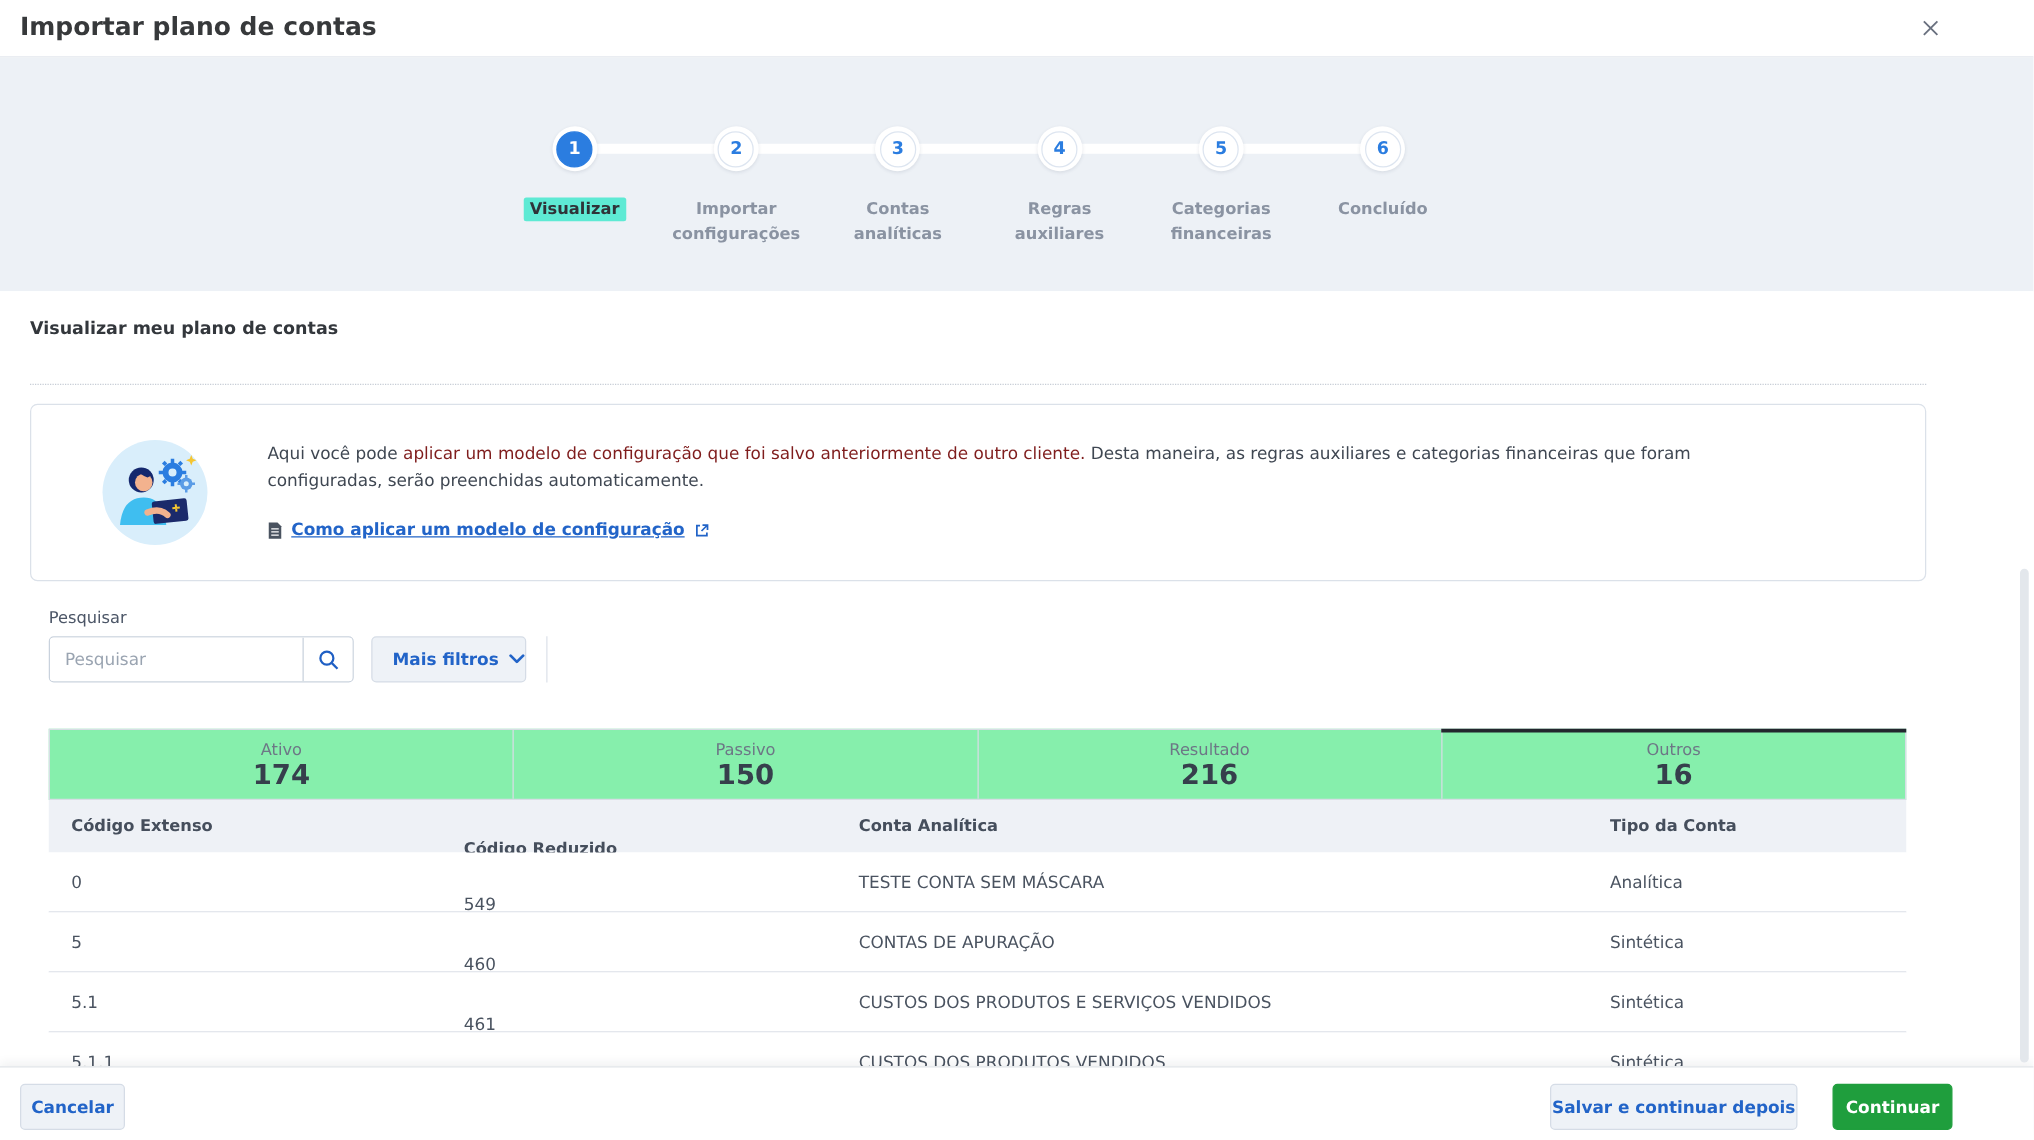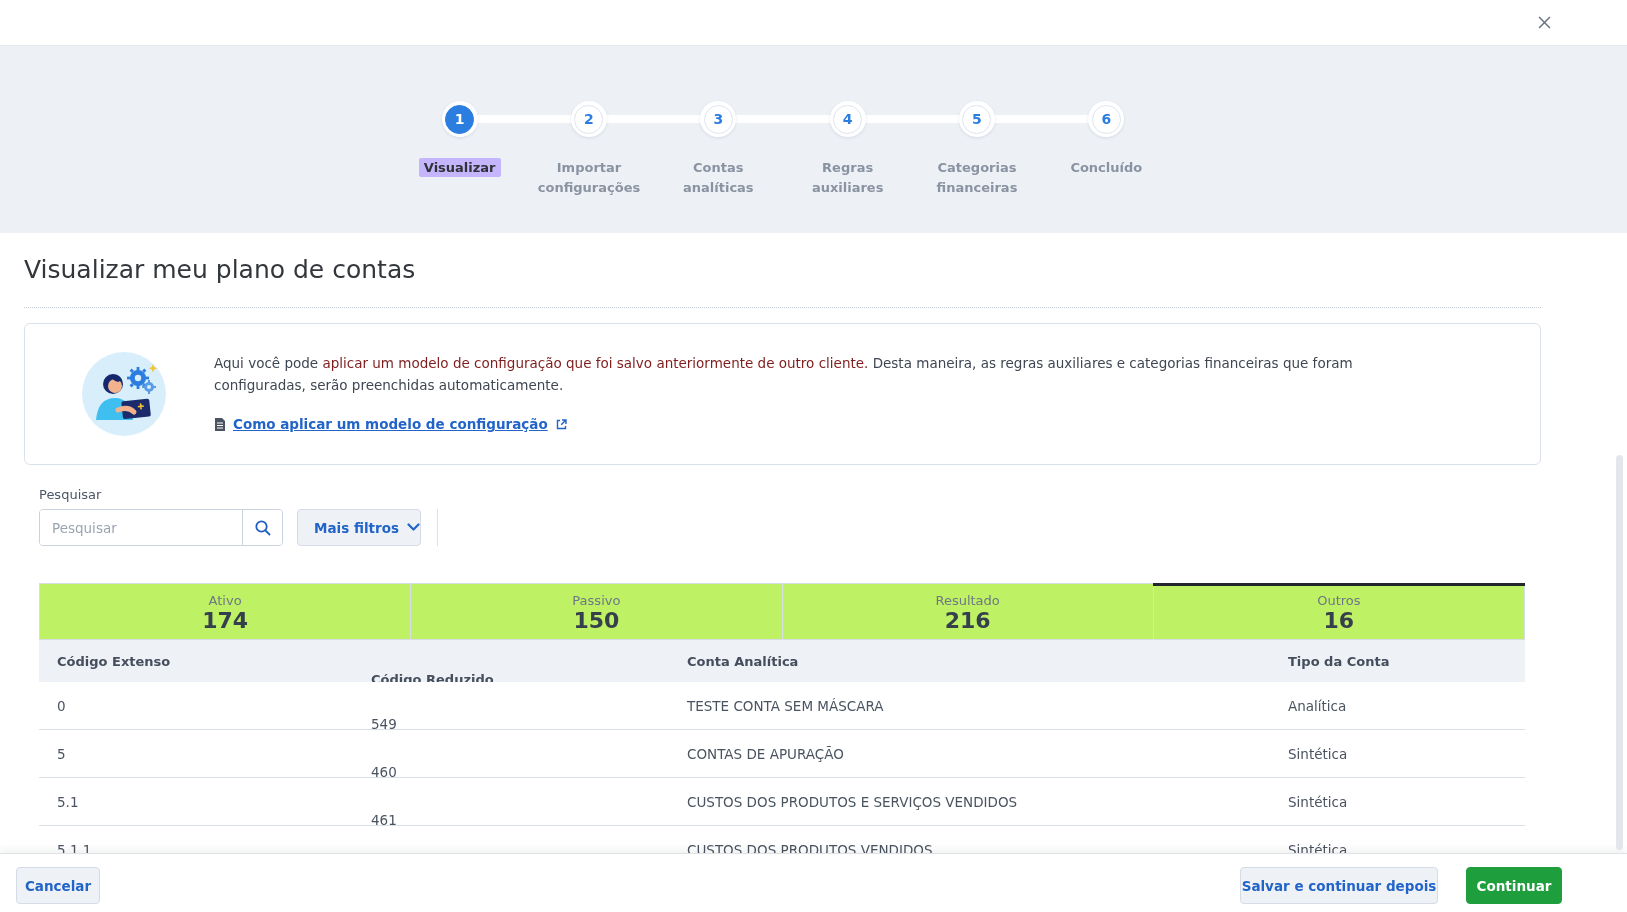--- a/index.html
+++ b/index.html
@@ -26,25 +26,25 @@
   .ring { width:36px; height:36px; border-radius:50%; background:#ffffff; display:flex;
           align-items:center; justify-content:center; cursor:pointer;
           box-shadow:0 1px 3px rgba(40,60,90,.12); }
   .dot { width:29px; height:29px; border-radius:50%; background:#ffffff; border:1px solid #dde5f0;
          display:flex; align-items:center; justify-content:center;
          font-size:14px; font-weight:700; color:#2b7de0; }
   .step.active .dot { background:#2b7de0; border-color:#2b7de0; color:#ffffff; }
   .step-label { margin-top:21px; font-size:13px; font-weight:700; color:#8a93a2;
                 text-align:center; line-height:20px; max-width:125px; }
   .step.active .step-label { color:#2f3338; }
-  .hl { background:#c4b5fd; padding:2px 5px; border-radius:2px; }
+  .hl { background:#5eead4; padding:2px 5px; border-radius:2px; }
 
   
   .content { position:absolute; left:0; top:233px; width:1627px; height:620px; background:#fff; overflow:hidden; }
-  .sec-title { position:absolute; left:24px; top:22px; font-size:25px; font-weight:400; color:#33373c; }
+  .sec-title { position:absolute; left:24px; top:22px; font-size:14px; font-weight:700; color:#33373c; }
   .dotline { position:absolute; left:24px; top:74px; width:1517px; border-top:1px dotted #c7cdd6; }
 
   .infobox { position:absolute; left:24px; top:90px; width:1517px; height:142px;
              border:1px solid #dbe1e9; border-radius:6px; background:#fff; }
   .illus { position:absolute; left:55px; top:26px; width:88px; height:88px; }
   .info-text { position:absolute; left:189px; top:28px; width:1220px; font-size:13.5px;
                line-height:22px; color:#3f4752; }
   .info-text b { font-weight:400; color:#7f1d1d; }
   .info-link-row { position:absolute; left:189px; top:92px; display:flex; align-items:center; gap:7px; }
   .info-link { font-size:13.5px; font-weight:600; color:#2264c8; text-decoration:underline; cursor:pointer; }
@@ -61,21 +61,21 @@
                  background:#eef2f7; border:1px solid #d5dce6; border-radius:4px;
                  display:flex; align-items:center; justify-content:flex-end; gap:8px;
                  font-size:13.5px; font-weight:700; color:#2264c8; cursor:pointer; }
   .vdiv { position:absolute; left:437px; top:276px; width:1px; height:37px; background:#dde2ea; }
   .apply-btn { position:absolute; left:453px; top:276px; width:250px; height:37px;
                background:#2a7fd9; border:none; border-radius:4px; color:#fff;
                font-size:13.5px; font-weight:700; font-family:inherit; cursor:pointer; }
 
   
   .tabs { position:absolute; left:39px; top:350px; width:1486px; height:57px;
-          display:flex; border:1px solid #d7dde5; background:#bef264; }
+          display:flex; border:1px solid #d7dde5; background:#86efac; }
   .tab { flex:1; border-right:1px solid #d7dde5; padding-top:8px; text-align:center; cursor:pointer; position:relative; }
   .tab:last-child { border-right:none; }
   .tab-label { font-size:13px; color:#6d7786; line-height:17px; }
   .tab-count { font-size:22px; font-weight:700; color:#363f4c; line-height:24px; }
   .tab.active::before { content:""; position:absolute; left:-1px; right:-1px; top:-1px; height:3px; background:#23272e; }
 
   
   .thead { position:absolute; left:39px; top:407px; width:1486px; height:42px;
            background:#eef1f6; display:flex; align-items:center; }
   .trow { position:absolute; left:39px; width:1486px; height:48px;
@@ -99,20 +99,21 @@
 
   .scrollthumb { position:absolute; left:1616px; top:455px; width:7px; height:395px;
                  background:#e3e7ec; border-radius:4px; cursor:pointer; z-index:50; }
 </style>
 </head>
 <body>
 
 <div class="page">
 
   <div class="hdr">
+    <div class="hdr-title">Importar plano de contas</div>
     <div class="hdr-close">
       <svg width="13" height="13" viewBox="0 0 12 12">
           <path d="M1 1 L11 11 M11 1 L1 11" stroke="#6b7280" stroke-width="1.4" fill="none"></path>
         </svg>
     </div>
   </div>
 
   <div class="band">
     <div class="stepper">
       <div class="connector"></div>

